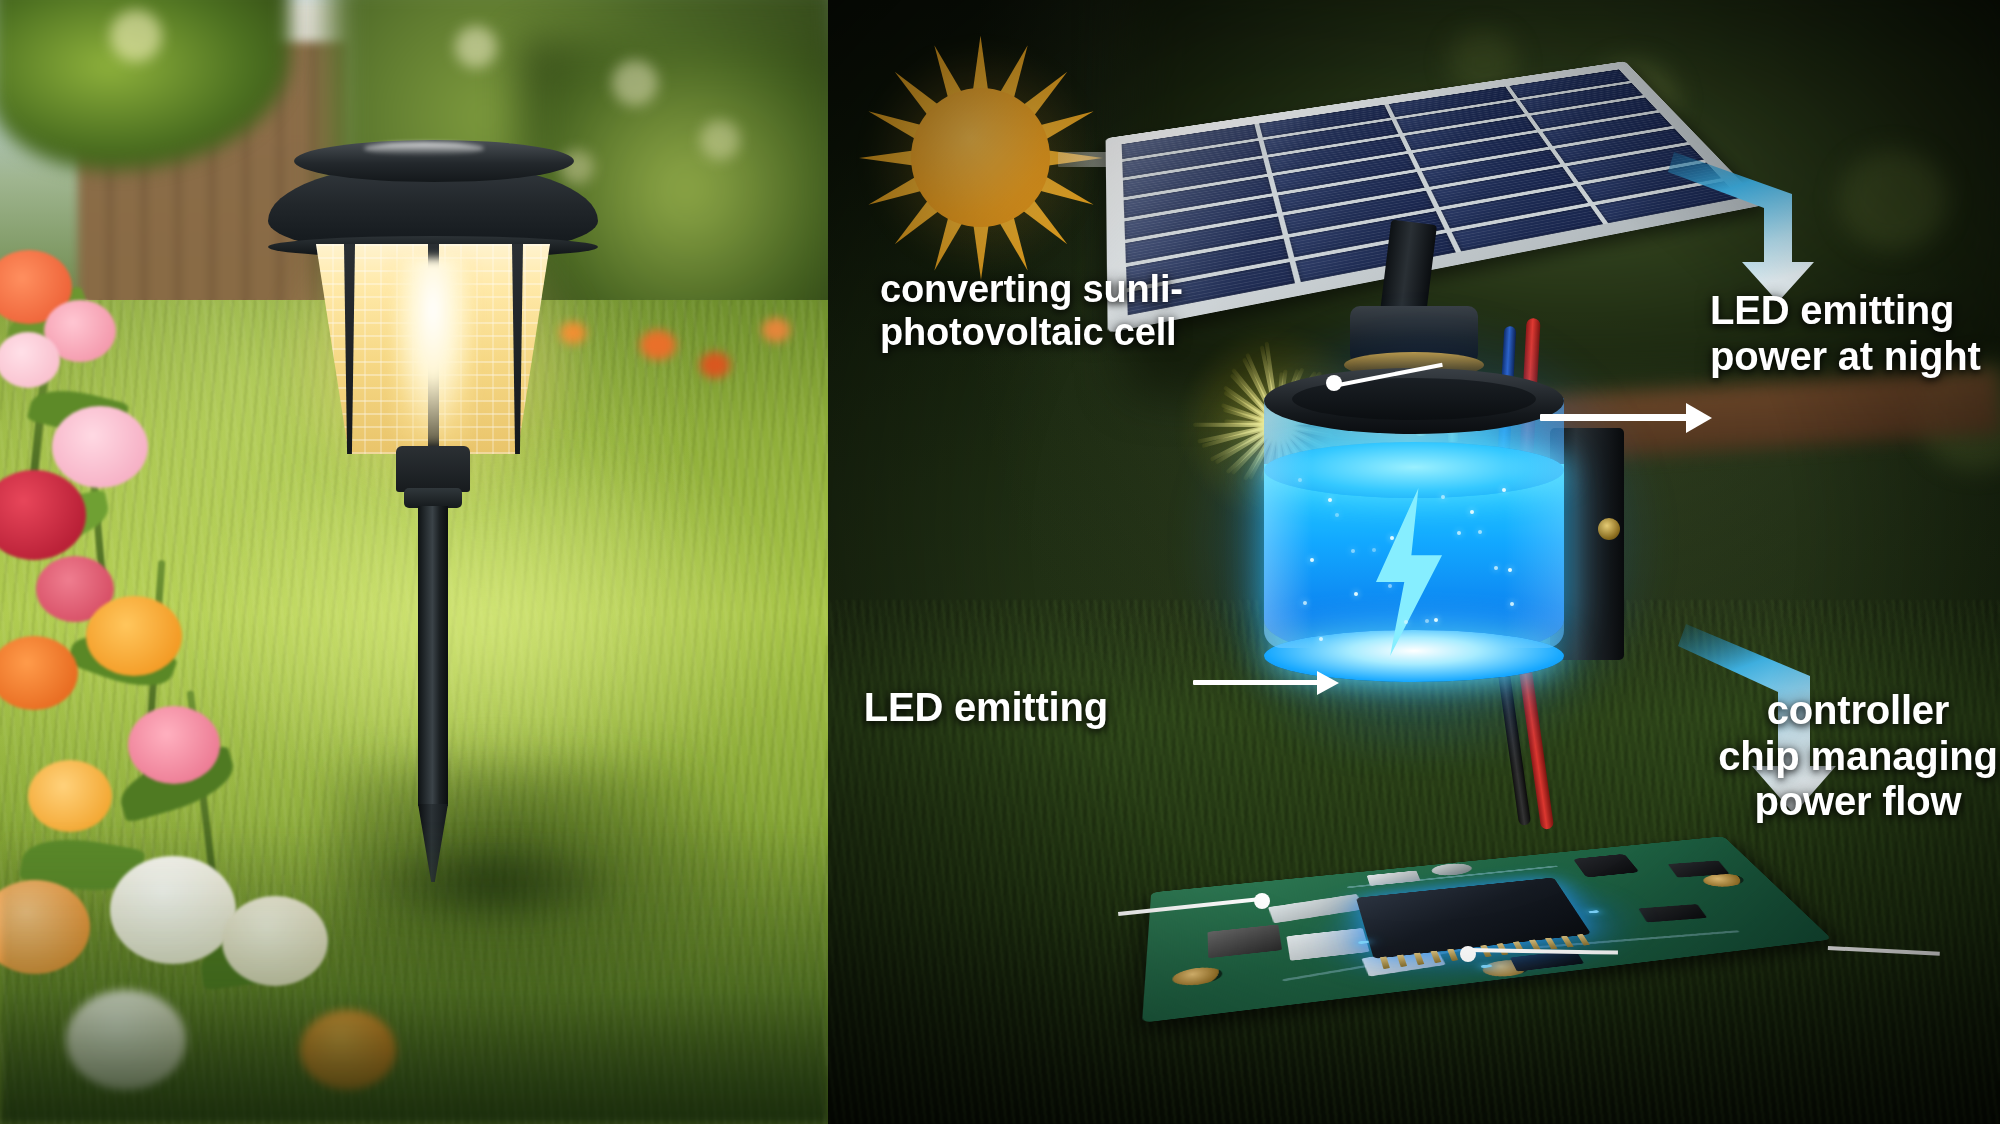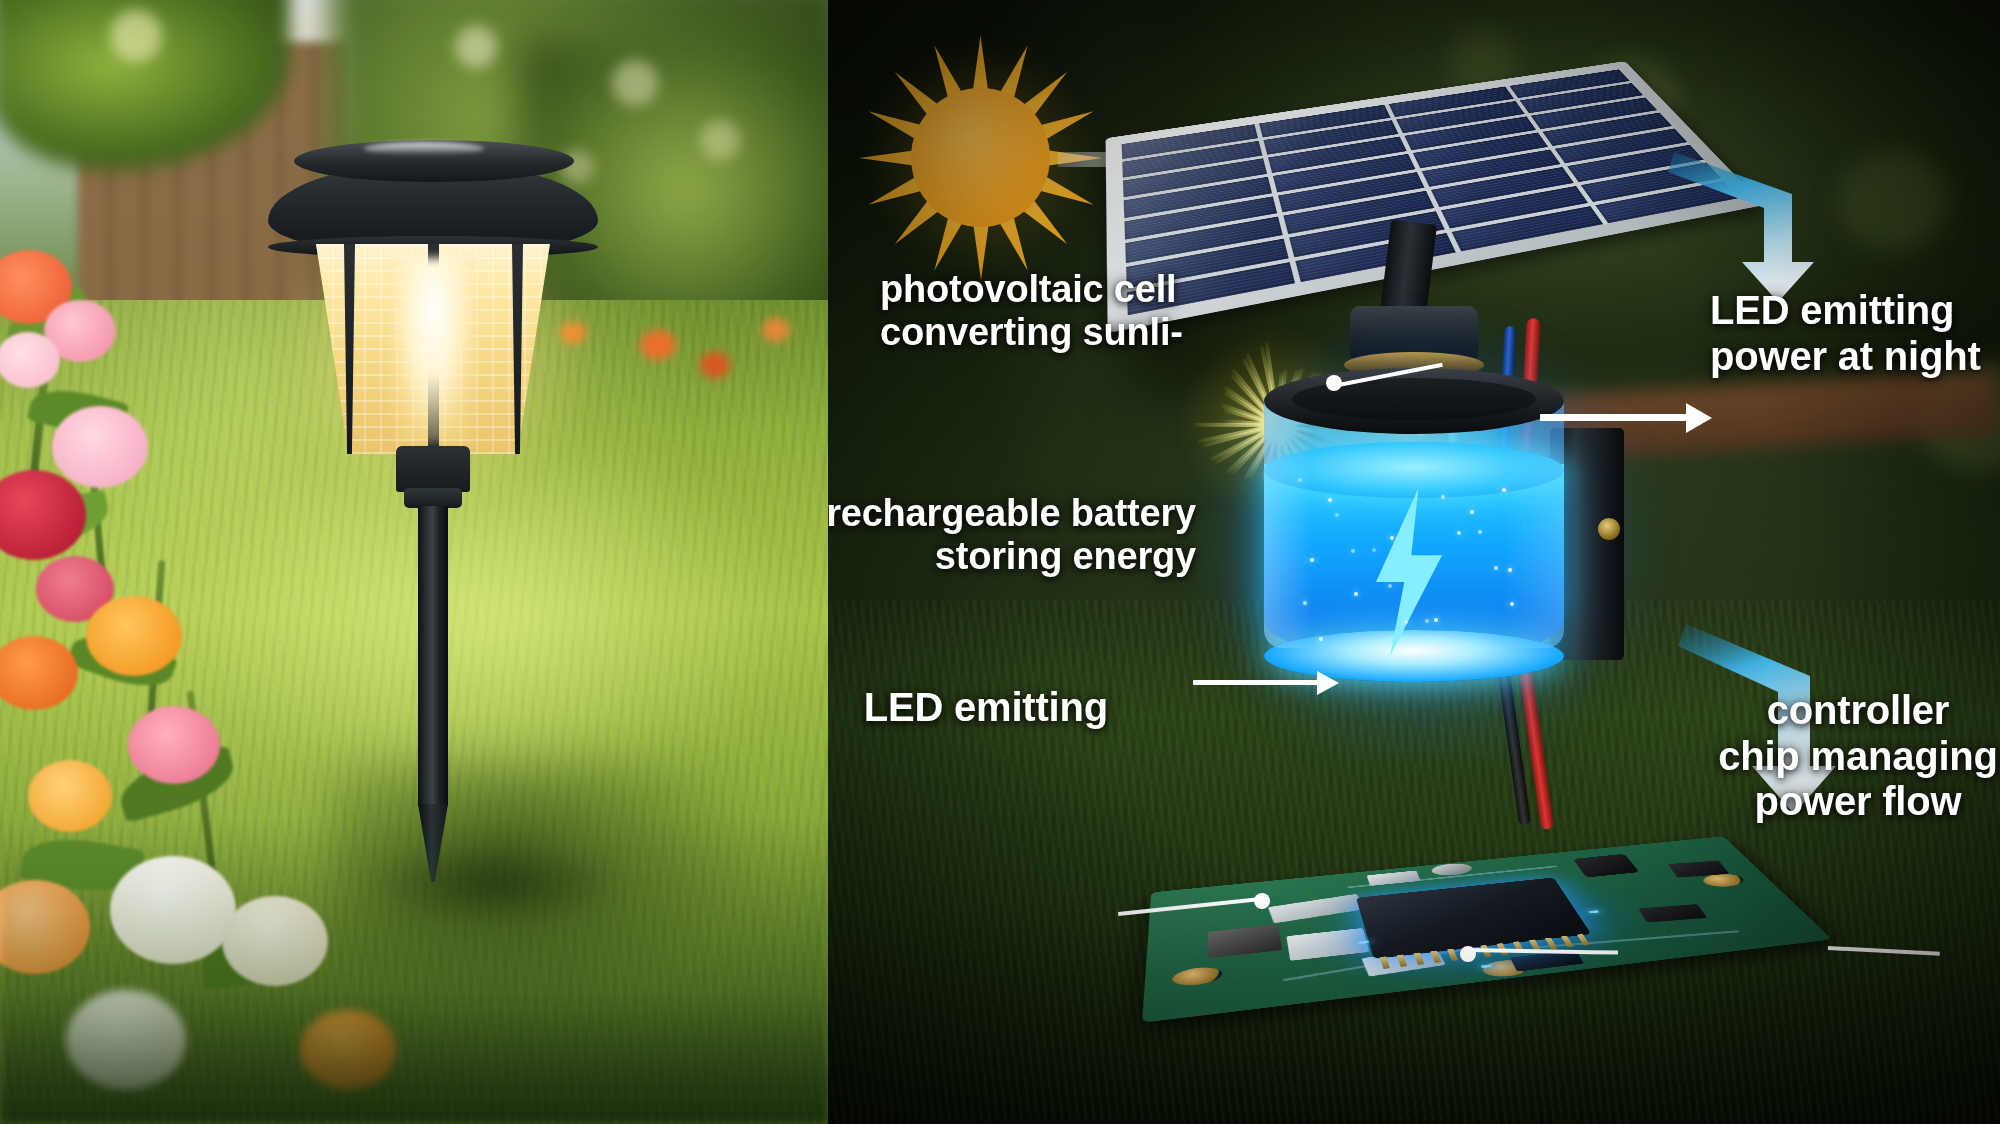--- a/index.html
+++ b/index.html
@@ -592,33 +592,29 @@
 
     <div>
       <div class="wline" style="left:1000px;top:946px;width:112px;height:4px;transform:rotate(3deg);transform-origin:0 0;"></div>
       <div class="wdot" style="left:632px;top:946px;"></div>
       <div class="wline" style="left:640px;top:948px;width:150px;height:4px;transform:rotate(1deg);transform-origin:0 0;"></div>
     </div>
 
     <div class="rp-vig"></div>
 
     <div class="label sz1" style="left:52px;top:268px;width:400px;text-align:left;">
+      <div>converting sunli-</div>
       <div>photovoltaic cell</div>
-      <div>converting sunli-</div>
     </div>
 
     <div class="label sz2" style="left:882px;top:288px;width:280px;text-align:left;">
       <div>LED emitting</div>
       <div>power at night</div>
     </div>
 
-    <div class="label sz1" style="left:-22px;top:492px;width:390px;text-align:right;">
-      <div>rechargeable battery</div>
-      <div>storing energy</div>
-    </div>
 
     <div class="label sz2" style="left:-60px;top:685px;width:340px;text-align:right;">
       <div>LED emitting</div>
     </div>
 
     <div class="label sz2" style="left:880px;top:688px;width:300px;text-align:center;">
       <div>controller</div>
       <div>chip managing</div>
       <div>power flow</div>
     </div>

